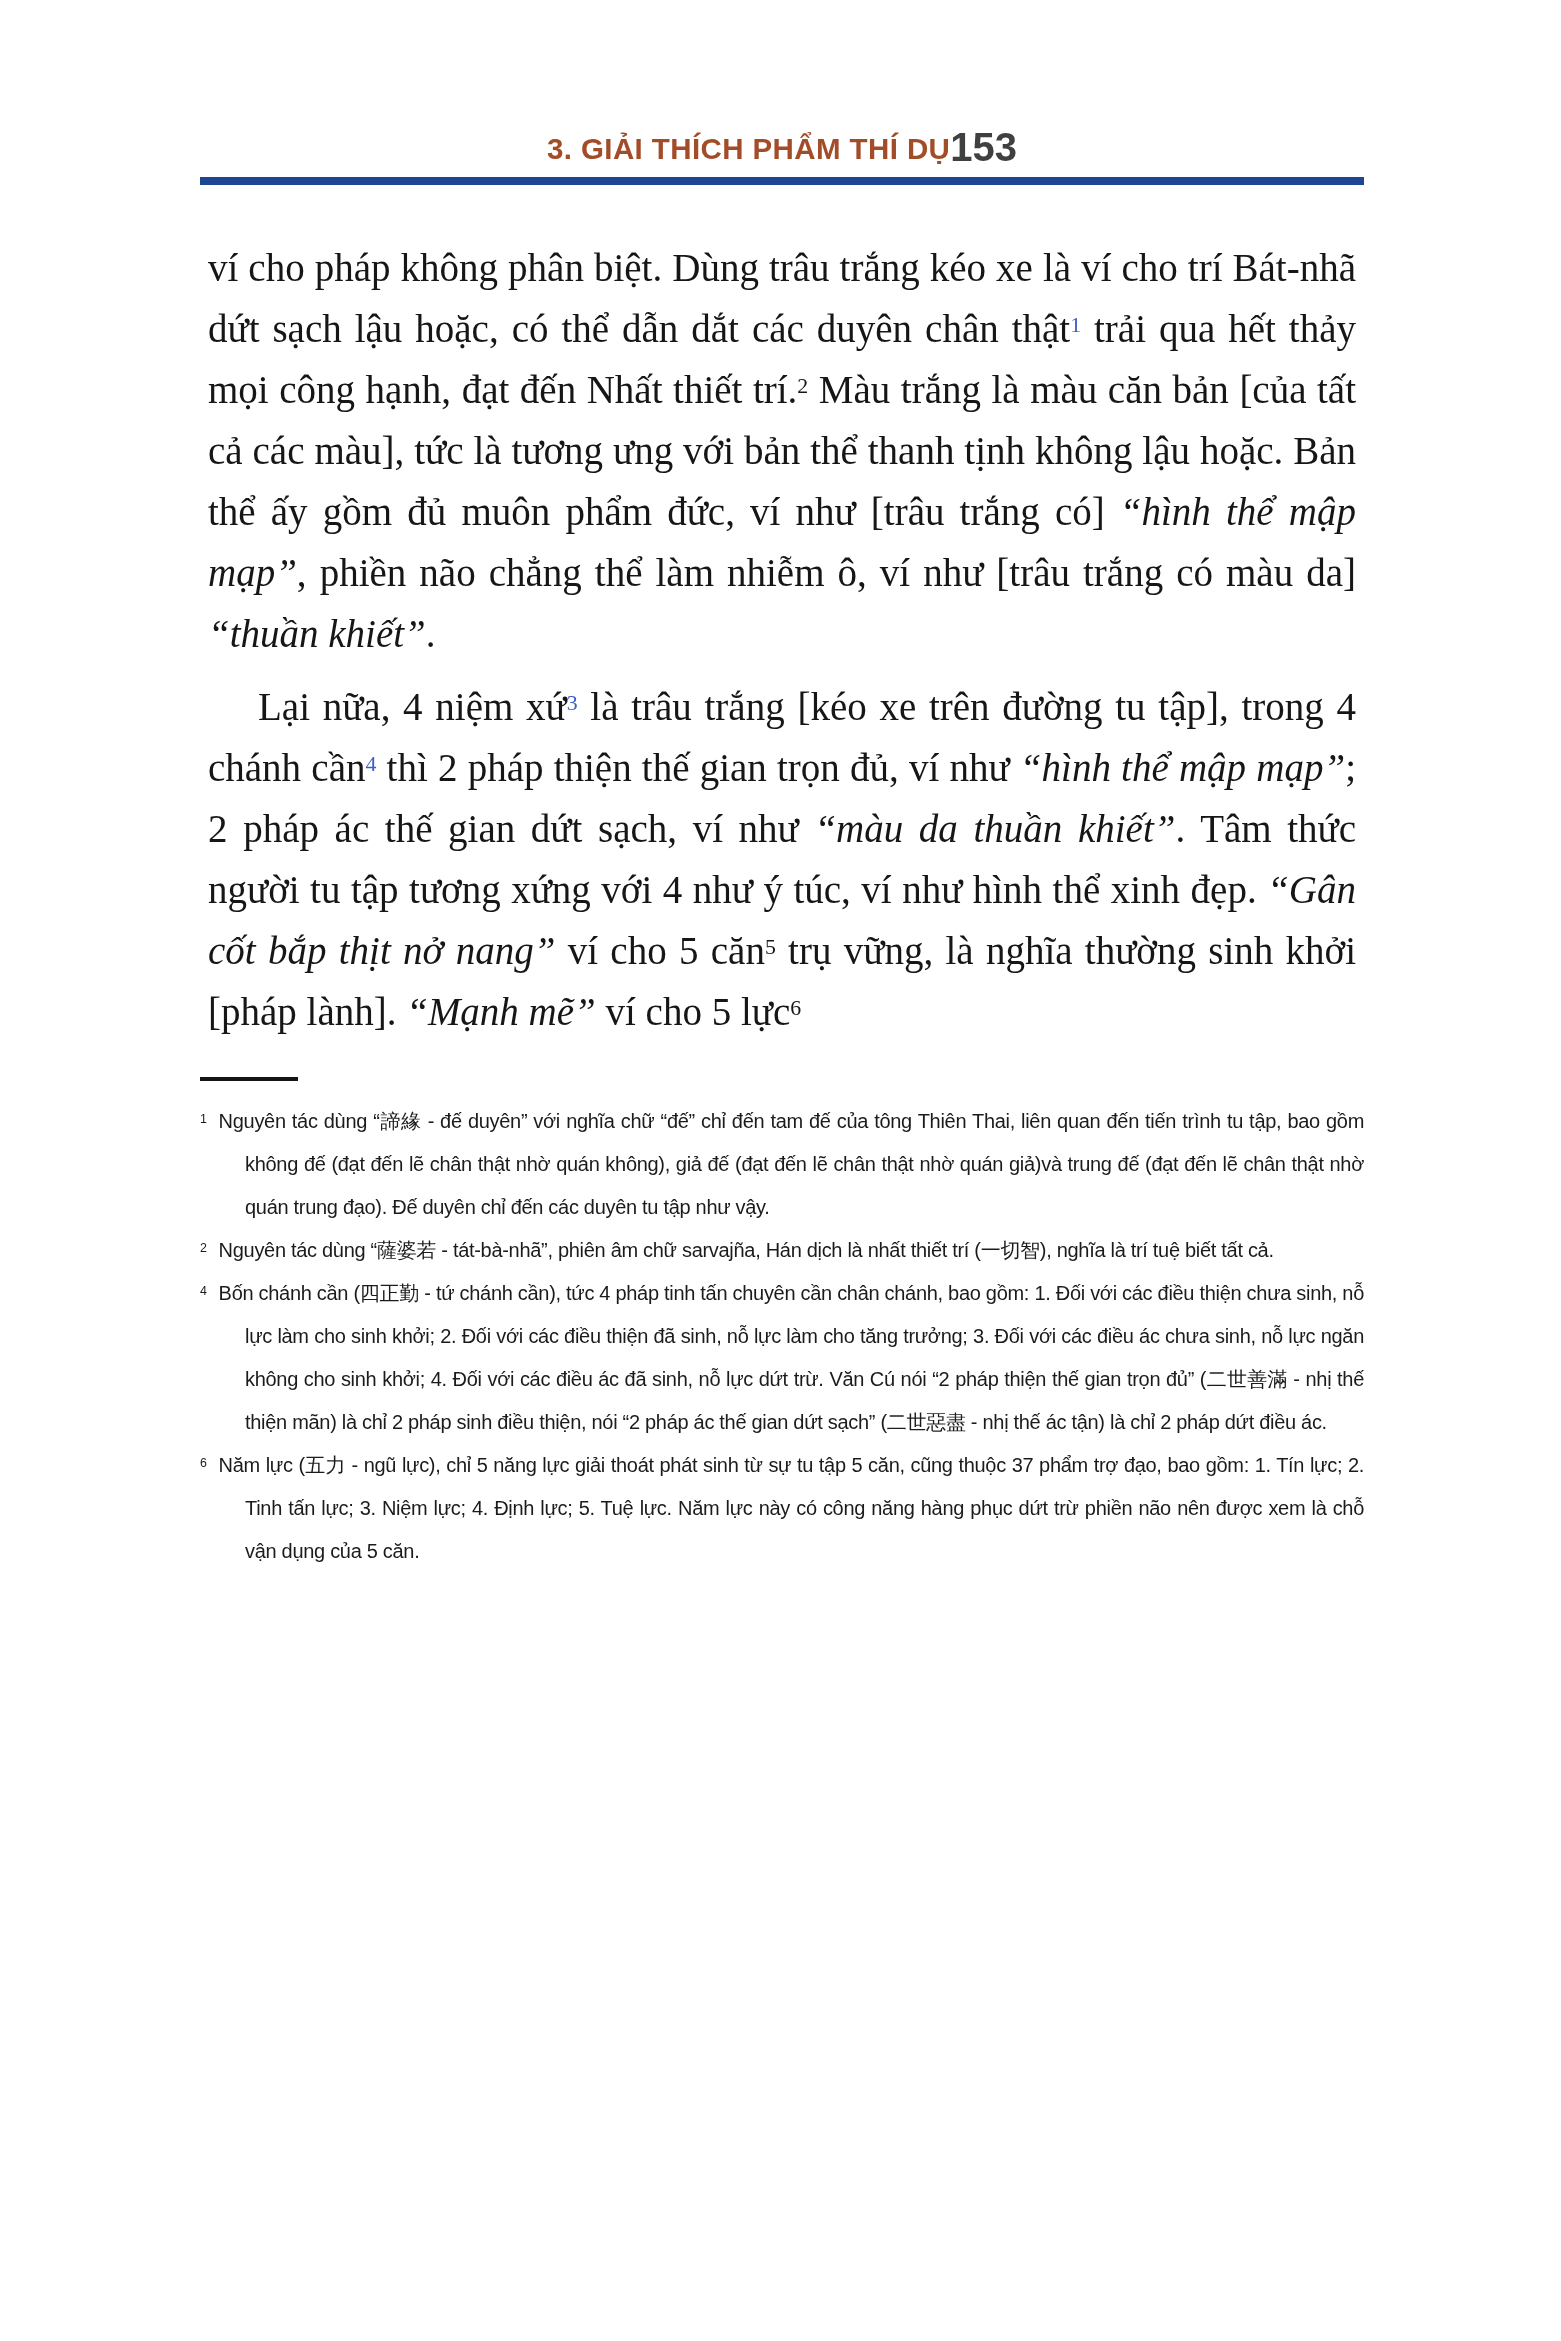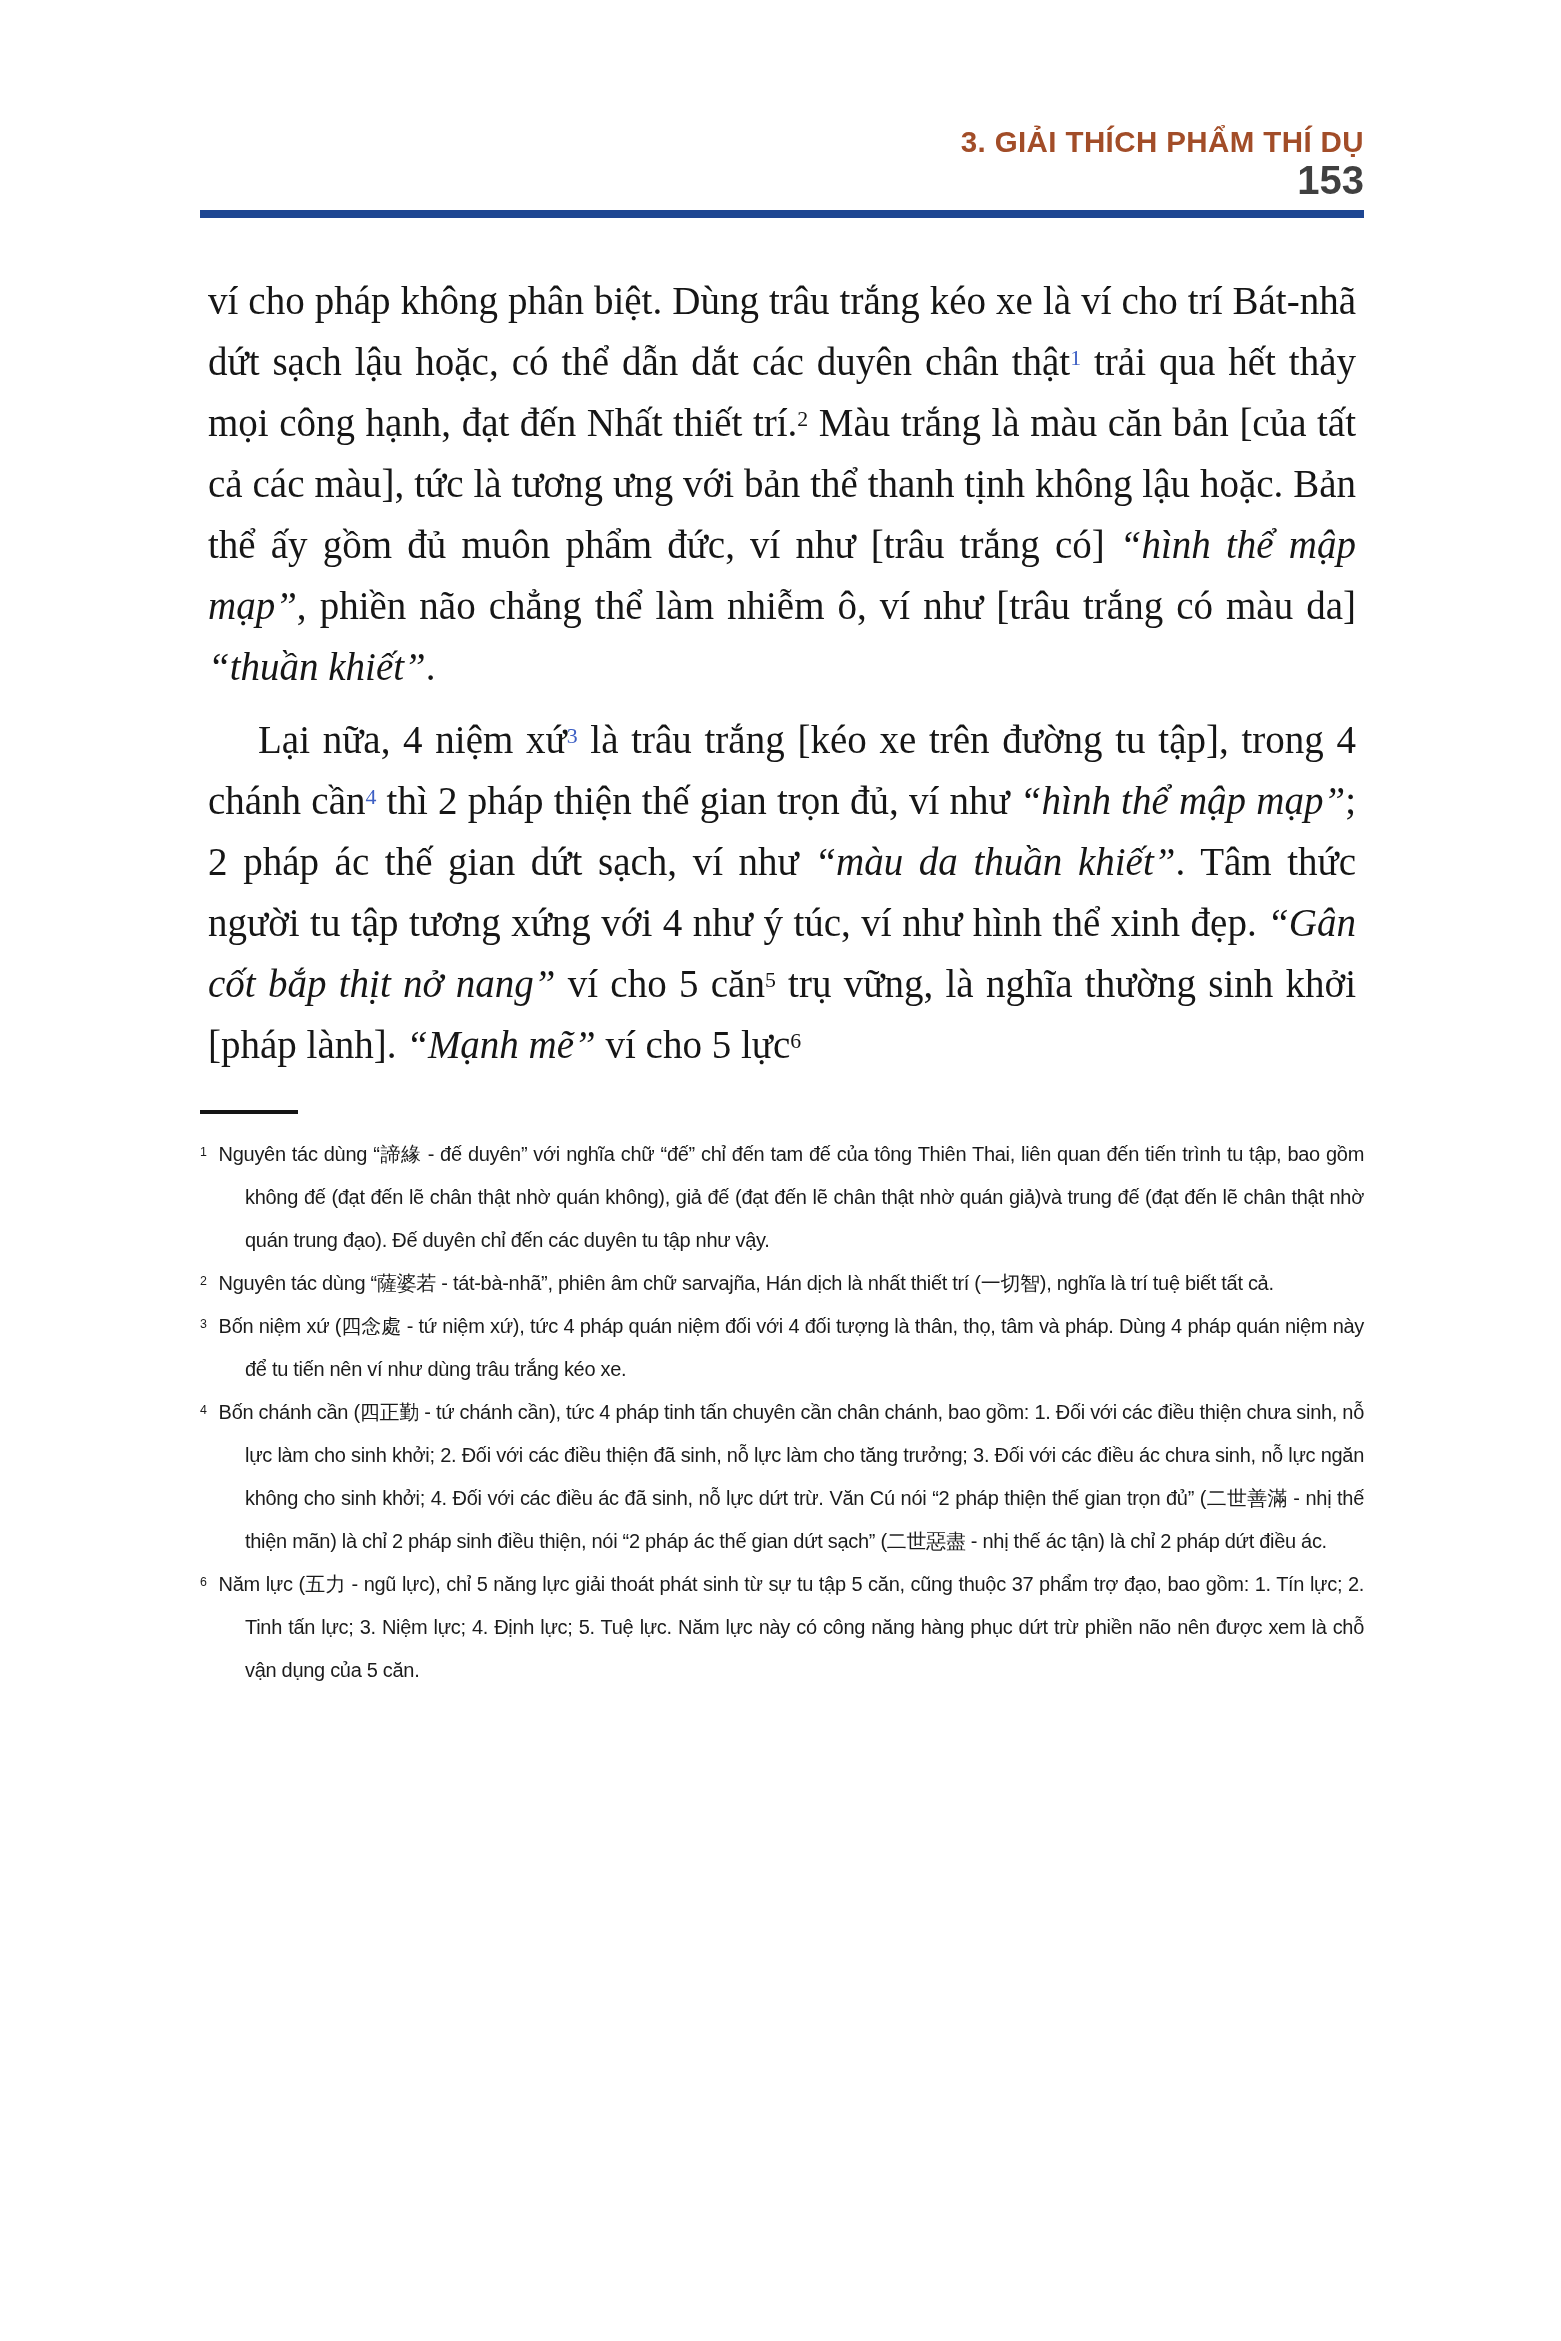--- a/index.html
+++ b/index.html
@@ -18,21 +18,20 @@
   .content{
     position:absolute;
     left:200px; top:0;
     width:1164px;
   }
   .header-row{
     margin-top:127px;
     display:flex;
     justify-content:center;
     align-items:flex-end;
-    flex-direction:column;
   }
   .section-title{
     font-family:"Liberation Sans", sans-serif;
     font-weight:bold;
     font-size:29.5px;
     letter-spacing:0.4px;
     color:var(--header-brown,#A24D28);
     line-height:1;
     padding-bottom:3.5px;
   }
@@ -111,20 +110,19 @@
     <main class="body-text" id="body-text">
         <p class="para"><span class="plain">ví cho pháp không phân biệt. Dùng trâu trắng kéo xe là ví cho trí Bát-nhã dứt sạch lậu hoặc, có thể dẫn dắt các duyên chân thật</span><sup class="supb">1</sup><span class="plain"> trải qua hết thảy mọi công hạnh, đạt đến Nhất thiết trí.</span><sup class="sup">2</sup><span class="plain"> Màu trắng là màu căn bản [của tất cả các màu], tức là tương ưng với bản thể thanh tịnh không lậu hoặc. Bản thể ấy gồm đủ muôn phẩm đức, ví như [trâu trắng có] </span><span class="i">“hình thể mập mạp”</span><span class="plain">, phiền não chẳng thể làm nhiễm ô, ví như [trâu trắng có màu da] </span><span class="i">“thuần khiết”</span><span class="plain">.</span></p>
         <p class="para indent"><span class="plain">Lại nữa, 4 niệm xứ</span><sup class="supb">3</sup><span class="plain"> là trâu trắng [kéo xe trên đường tu tập], trong 4 chánh cần</span><sup class="supb">4</sup><span class="plain"> thì 2 pháp thiện thế gian trọn đủ, ví như </span><span class="i">“hình thể mập mạp”</span><span class="plain">; 2 pháp ác thế gian dứt sạch, ví như </span><span class="i">“màu da thuần khiết”</span><span class="plain">. Tâm thức người tu tập tương xứng với 4 như ý túc, ví như hình thể xinh đẹp. </span><span class="i">“Gân cốt bắp thịt nở nang”</span><span class="plain"> ví cho 5 căn</span><sup class="sup">5</sup><span class="plain"> trụ vững, là nghĩa thường sinh khởi [pháp lành]. </span><span class="i">“Mạnh mẽ”</span><span class="plain"> ví cho 5 lực</span><sup class="sup">6</sup></p>
       </main>
 
     <div class="footnote-sep"></div>
 
     <section class="footnotes" id="footnotes">
         <div class="fn"><sup class="fn-num">1</sup><span class="plain">Nguyên tác dùng “諦緣 - đế duyên” với nghĩa chữ “đế” chỉ đến tam đế của tông Thiên Thai, liên quan đến tiến trình tu tập, bao gồm không đế (đạt đến lẽ chân thật nhờ quán không), giả đế (đạt đến lẽ chân thật nhờ quán giả)và trung đế (đạt đến lẽ chân thật nhờ quán trung đạo). Đế duyên chỉ đến các duyên tu tập như vậy.</span></div>
         <div class="fn"><sup class="fn-num">2</sup><span class="plain">Nguyên tác dùng “薩婆若 - tát-bà-nhã”, phiên âm chữ sarvajña, Hán dịch là nhất thiết trí (一切智), nghĩa là trí tuệ biết tất cả.</span></div>
-        <div class="fn"><sup class="fn-num">3</sup><span class="plain">Bốn niệm xứ (四念處 - tứ niệm xứ), tức 4 pháp quán niệm đối với 4 đối tượng là thân, thọ, tâm và pháp. Dùng 4 pháp quán niệm này để tu tiến nên ví như dùng trâu trắng kéo xe.</span></div>
         <div class="fn"><sup class="fn-num">4</sup><span class="plain">Bốn chánh cần (四正勤 - tứ chánh cần), tức 4 pháp tinh tấn chuyên cần chân chánh, bao gồm: 1. Đối với các điều thiện chưa sinh, nỗ lực làm cho sinh khởi; 2. Đối với các điều thiện đã sinh, nỗ lực làm cho tăng trưởng; 3. Đối với các điều ác chưa sinh, nỗ lực ngăn không cho sinh khởi; 4. Đối với các điều ác đã sinh, nỗ lực dứt trừ. Văn Cú nói “2 pháp thiện thế gian trọn đủ” (二世善滿 - nhị thế thiện mãn) là chỉ 2 pháp sinh điều thiện, nói “2 pháp ác thế gian dứt sạch” (二世惡盡 - nhị thế ác tận) là chỉ 2 pháp dứt điều ác.</span></div>
         <div class="fn"><sup class="fn-num">6</sup><span class="plain">Năm lực (五力 - ngũ lực), chỉ 5 năng lực giải thoát phát sinh từ sự tu tập 5 căn, cũng thuộc 37 phẩm trợ đạo, bao gồm: 1. Tín lực; 2. Tinh tấn lực; 3. Niệm lực; 4. Định lực; 5. Tuệ lực. Năm lực này có công năng hàng phục dứt trừ phiền não nên được xem là chỗ vận dụng của 5 căn.</span></div>
       </section>
 
   </div>
 </div>
 
 
 </body></html>

